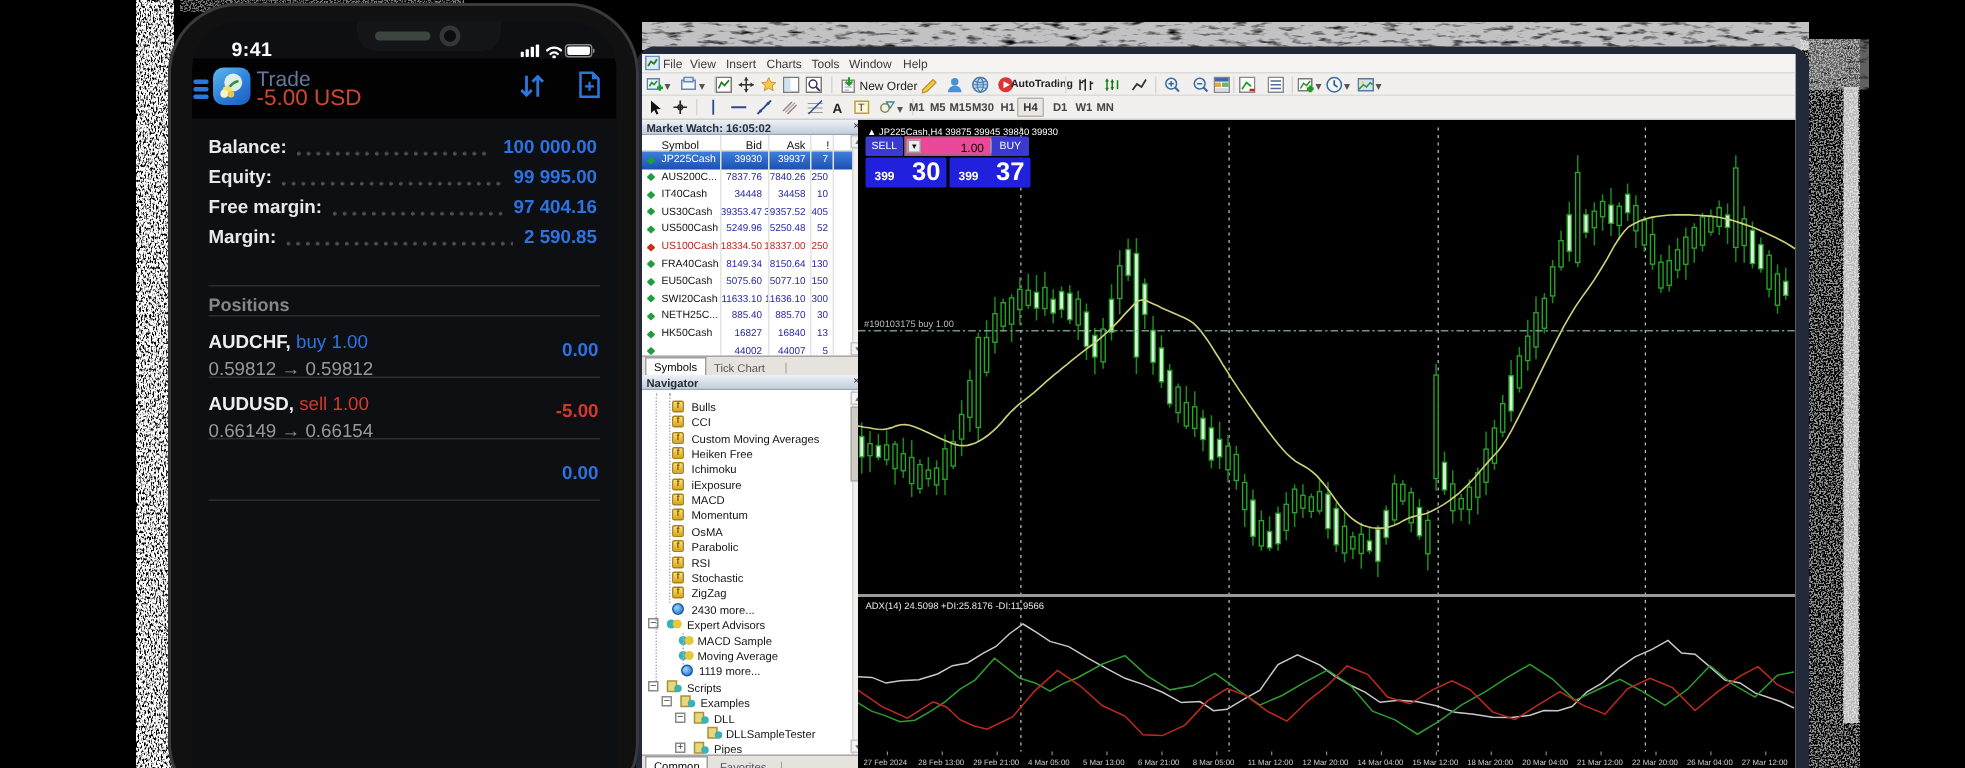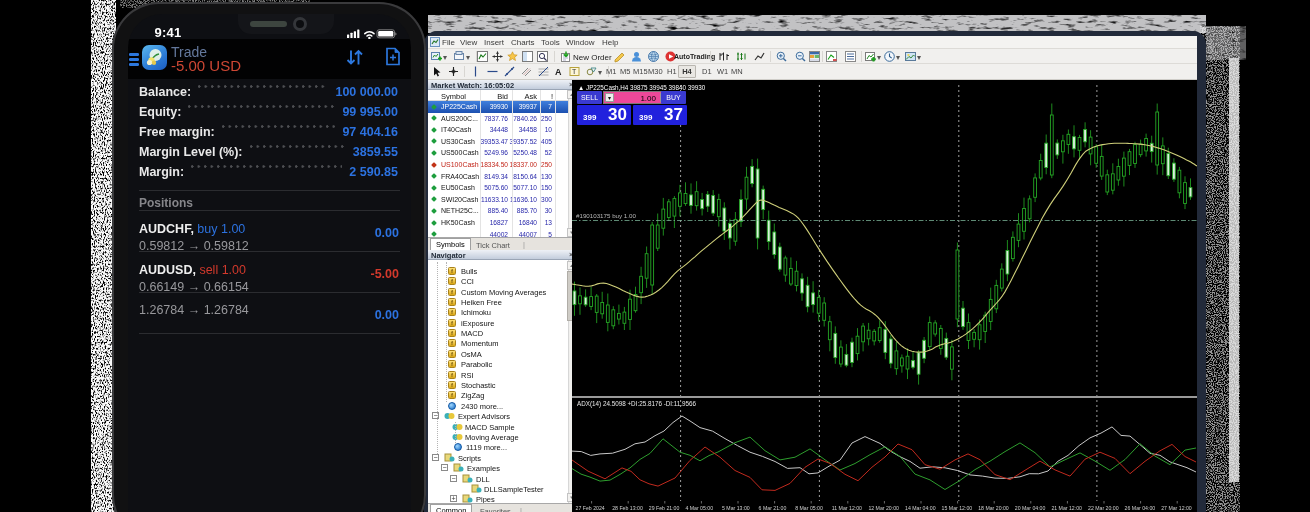--- a/index.html
+++ b/index.html
@@ -9,42 +9,42 @@
 .spk{position:absolute;left:122px;top:7px;width:37px;height:6px;background:#3d453f;border-radius:3px}
 .cam{position:absolute;left:165px;top:3px;width:14px;height:14px;border-radius:50%;border:3px solid #34363a;background:#0c0d10}
 #clock{position:absolute;left:12px;top:11px;width:56px;text-align:center;color:#fff;font-size:13px;font-weight:bold;letter-spacing:.3px}
 #apphead{position:absolute;left:0;top:25px;width:283px;height:40px;background:#020203}
 .hamb{position:absolute;left:1px;top:14px;width:10px;height:13px}
 .hamb div{height:2.5px;background:#2c77dd;border-radius:1.2px;margin-bottom:2.5px}
 #appicon{position:absolute;left:14px;top:6px;width:25px;height:25px;border-radius:7px;background:linear-gradient(145deg,#5cb9ee 0%,#2e7fd8 55%,#1b5cc0 100%)}
 #htitle{position:absolute;left:43px;top:5px;color:#64789c;font-size:14px}
 #hpl{position:absolute;left:43px;top:18px;color:#cd4734;font-size:15px}
 #bal{position:absolute;left:11px;top:71px;width:259px}
-.brow{display:flex;align-items:flex-start;height:20px;font-size:12.5px;font-weight:bold}
+.brow{display:flex;align-items:flex-end;height:20px;font-size:12.5px;font-weight:bold}
 .brow .lbl{color:#e9e9e9;white-space:nowrap}
 .brow .dots{flex:1;height:3px;margin:0 7px 1px 7px;background-image:radial-gradient(circle at 1.2px 1.5px,#4d4e52 1.1px,transparent 1.4px);background-size:6.5px 3px;background-repeat:repeat-x}
 .brow .val{color:#2c72e0;white-space:nowrap}
 .divider{position:absolute;left:11px;width:261px;height:1px;background:#2b2c30}
 #poshdr{position:absolute;left:11px;top:182px;color:#86868a;font-size:12px;font-weight:bold}
 .pos{position:absolute;left:11px;width:260px}
 .pos .sym{color:#eeeeee;font-size:12.5px;font-weight:bold}
 .pos .buy{color:#2c72e0;font-weight:normal}
 .pos .sell{color:#d2392c;font-weight:normal}
 .pos .quote{color:#98989c;font-size:12.5px;margin-top:1.5px}
 .pos .pl{position:absolute;right:0;top:7px;font-size:12.5px;font-weight:bold}
 #win{position:absolute;left:424px;top:31px;width:782px;height:500px;background:#222a3a;border-radius:13px 13px 0 0}
 #wininner{position:absolute;left:4px;top:5px;width:769px;height:495px;background:#f0efed;overflow:hidden;font-family:"Liberation Sans",sans-serif}
 #menubar{position:absolute;left:0;top:0;width:769px;height:12px;background:#f4f3f1;color:#3a3a3a;font-size:8px}
 #menubar span{position:absolute;top:1.5px}
 #tb1{position:absolute;left:0;top:12px;width:769px;height:16px;background:#f1f0ee;border-top:1px solid #dddbd7;border-bottom:1px solid #dddbd7}
 #tb2{position:absolute;left:0;top:28px;width:769px;height:16px;background:#f1f0ee;border-bottom:1px solid #cfcdc8}
 .ti{position:absolute;top:2px;width:11px;height:11px}
 .tsep{position:absolute;top:2px;width:1px;height:11px;background:#d8d6d2}
 .tbtxt{position:absolute;top:3.5px;font-size:8px;color:#222}
-.tf{position:absolute;top:3px;font-size:7.5px;color:#444;font-weight:normal}
+.tf{position:absolute;top:3px;font-size:7.5px;color:#444;font-weight:bold}
 #tfh4{position:absolute;left:250px;top:1px;width:18px;height:13px;background:#e9e7e3;border:1px solid #b9b6b0;border-radius:1px;text-align:center;font-size:7.5px;font-weight:bold;color:#333;line-height:12px}
 #mw{position:absolute;left:0;top:44px;width:148px;height:170px;background:#fff}
 .ptitle{position:absolute;left:0;top:0;width:148px;height:10px;background:linear-gradient(#eef1f6,#c3cddc);font-size:7.5px;font-weight:bold;color:#222b38;padding:1px 0 0 3px;border-bottom:1px solid #9aa5b5}
 .px{position:absolute;right:3px;top:1px;font-size:7px;color:#222;font-weight:normal}
 .mwhead{position:absolute;left:0;top:10px;width:140px;height:11px;background:#fff;border-bottom:1px solid #d9d9d9;font-size:7.5px;color:#111}
 .mwrow{position:absolute;left:0;width:140px;height:11.6px;font-size:6.6px;color:#141414;white-space:nowrap}
 .nm{position:absolute;left:13px;top:2px;font-size:7px}
 .cB{position:absolute;right:60px;top:2px;text-align:right;color:#2727aa}
 .cA{position:absolute;right:31px;top:2px;text-align:right;color:#2727aa}
 .cS{position:absolute;right:16px;top:2px;text-align:right;color:#2727aa}
@@ -723,44 +723,38 @@
             <span class="lbl">Equity:</span>
             <span class="dots"></span>
             <span class="val">99 995.00</span>
           </div>
 <div class="brow">
             <span class="lbl">Free margin:</span>
             <span class="dots"></span>
             <span class="val">97 404.16</span>
           </div>
 <div class="brow">
-            <span class="lbl">Margin Level (%):</span>
-            <span class="dots"></span>
-            <span class="val">3859.55</span>
-          </div>
-<div class="brow">
             <span class="lbl">Margin:</span>
             <span class="dots"></span>
             <span class="val">2 590.85</span>
           </div>
 </div>
 <div class="divider" style="top:176px"></div>
 <div id="poshdr">Positions</div>
 <div class="divider" style="top:196px"></div>
 <div class="pos" style="top:205px">
           <div><span class="sym">AUDCHF, </span><span class="buy" style="font-size:12.5px">buy 1.00</span></div>
           <div class="quote">0.59812 → 0.59812</div>
           <div class="pl" style="color:#2c72e0">0.00</div>
         </div>
 <div class="pos" style="top:246px">
           <div><span class="sym">AUDUSD, </span><span class="sell" style="font-size:12.5px">sell 1.00</span></div>
           <div class="quote">0.66149 → 0.66154</div>
           <div class="pl" style="color:#d2392c">-5.00</div>
         </div>
 <div class="pos" style="top:287px">
-          <div class="quote">1.26784 → 1.26784</div>
           <div class="pl" style="color:#2c72e0">0.00</div>
         </div>
 <div class="divider" style="top:237px"></div>
 <div class="divider" style="top:278px"></div>
 <div class="divider" style="top:319px"></div>
 </div>
 </div>
 </div>
 </body></html>

